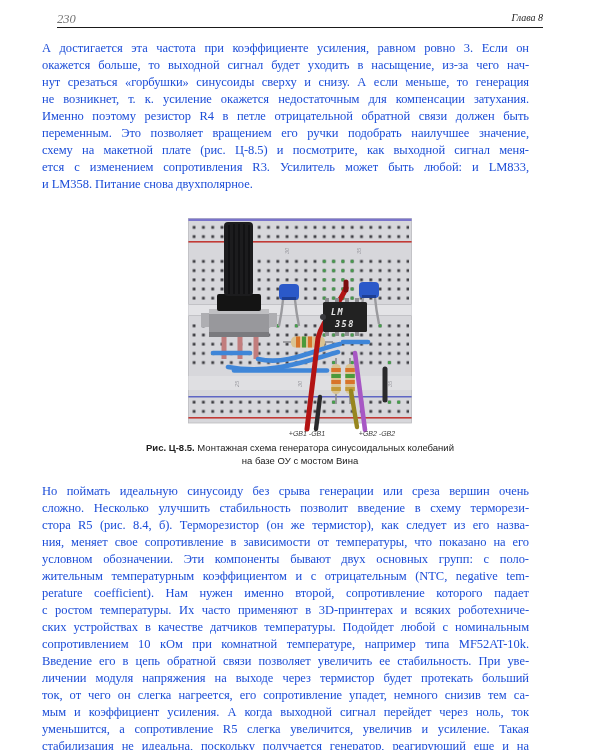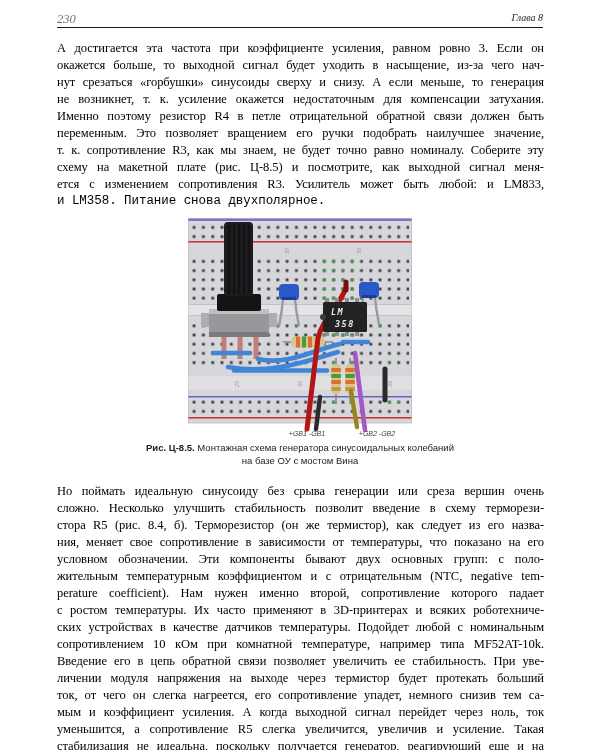--- a/index.html
+++ b/index.html
@@ -3,25 +3,25 @@
 <meta charset="utf-8">
 <style>
   html,body{margin:0;padding:0;}
   body{
     width:600px;height:750px;position:relative;overflow:hidden;
     background:#ffffff;font-family:"Liberation Serif",serif;color:#141414;
   }
   .hdr-num{position:absolute;top:12px;left:57px;font-style:italic;font-size:12.5px;color:#737373;}
   .hdr-ch{position:absolute;top:12px;right:57px;font-style:italic;font-size:10px;color:#1a1a1a;}
   .hdr-rule{position:absolute;top:27px;left:57px;width:486px;border-top:1.2px solid #1a1a1a;height:0;}
-  .para{position:absolute;left:57px;width:487px;font-size:12.5px;letter-spacing:-0.05px;color:#000000;}
+  .para{position:absolute;left:42px;width:487px;font-size:12.5px;letter-spacing:-0.05px;color:#1d4ed8;}
   #p1{top:40px;}
   #p2{top:483px;}
   .tline{height:17px;line-height:17px;text-align:justify;text-align-last:justify;overflow:hidden;}
-  .tline-end{text-align-last:left;font-family:Liberation Mono, monospace;}
+  .tline-end{text-align-last:left;}
   .cap{position:absolute;left:0;width:600px;text-align:center;
        font-family:"Liberation Sans",sans-serif;font-size:9.5px;line-height:13px;color:#222;}
   #cap1{top:441px;}
   #cap2{top:454px;}
   .fig{position:absolute;left:188px;top:218px;width:224px;height:222px;font-style:italic;}
   svg text{font-family:"Liberation Sans",sans-serif;}
   .ic-label{font-family:"DejaVu Sans Mono",monospace;font-weight:bold;letter-spacing:1.5px;}
   .gb-label{font-size:7px;fill:#3c3c3c;}
   .col-label{font-size:5.5px;fill:#9a9aa0;}
 </style>
@@ -34,21 +34,20 @@
   <div class="hdr-ch">Глава 8</div>
   <div class="hdr-rule"></div>
 
   <div id="p1" class="para">
       <div class="tline">А достигается эта частота при коэффициенте усиления, равном ровно 3. Если он</div>
       <div class="tline">окажется больше, то выходной сигнал будет уходить в насыщение, из-за чего нач-</div>
       <div class="tline">нут срезаться «горбушки» синусоиды сверху и снизу. А если меньше, то генерация</div>
       <div class="tline">не возникнет, т. к. усиление окажется недостаточным для компенсации затухания.</div>
       <div class="tline">Именно поэтому резистор R4 в петле отрицательной обратной связи должен быть</div>
       <div class="tline">переменным. Это позволяет вращением его ручки подобрать наилучшее значение,</div>
-      <div class="tline">т. к. сопротивление R3, как мы знаем, не будет точно равно номиналу. Соберите эту</div>
       <div class="tline">схему на макетной плате (рис. Ц-8.5) и посмотрите, как выходной сигнал меня-</div>
       <div class="tline">ется с изменением сопротивления R3. Усилитель может быть любой: и LM833,</div>
       <div class="tline tline-end">и LM358. Питание снова двухполярное.</div>
     </div>
 
   <div class="fig">
     <svg width="224" height="222" viewBox="0 0 224 222">
       <defs>
         <pattern id="phA" x="1.5" y="4.8" width="9.3" height="9.2" patternUnits="userSpaceOnUse">
           <rect x="3.2" y="3.2" width="2.8" height="2.8" fill="#3d3d42"></rect>

